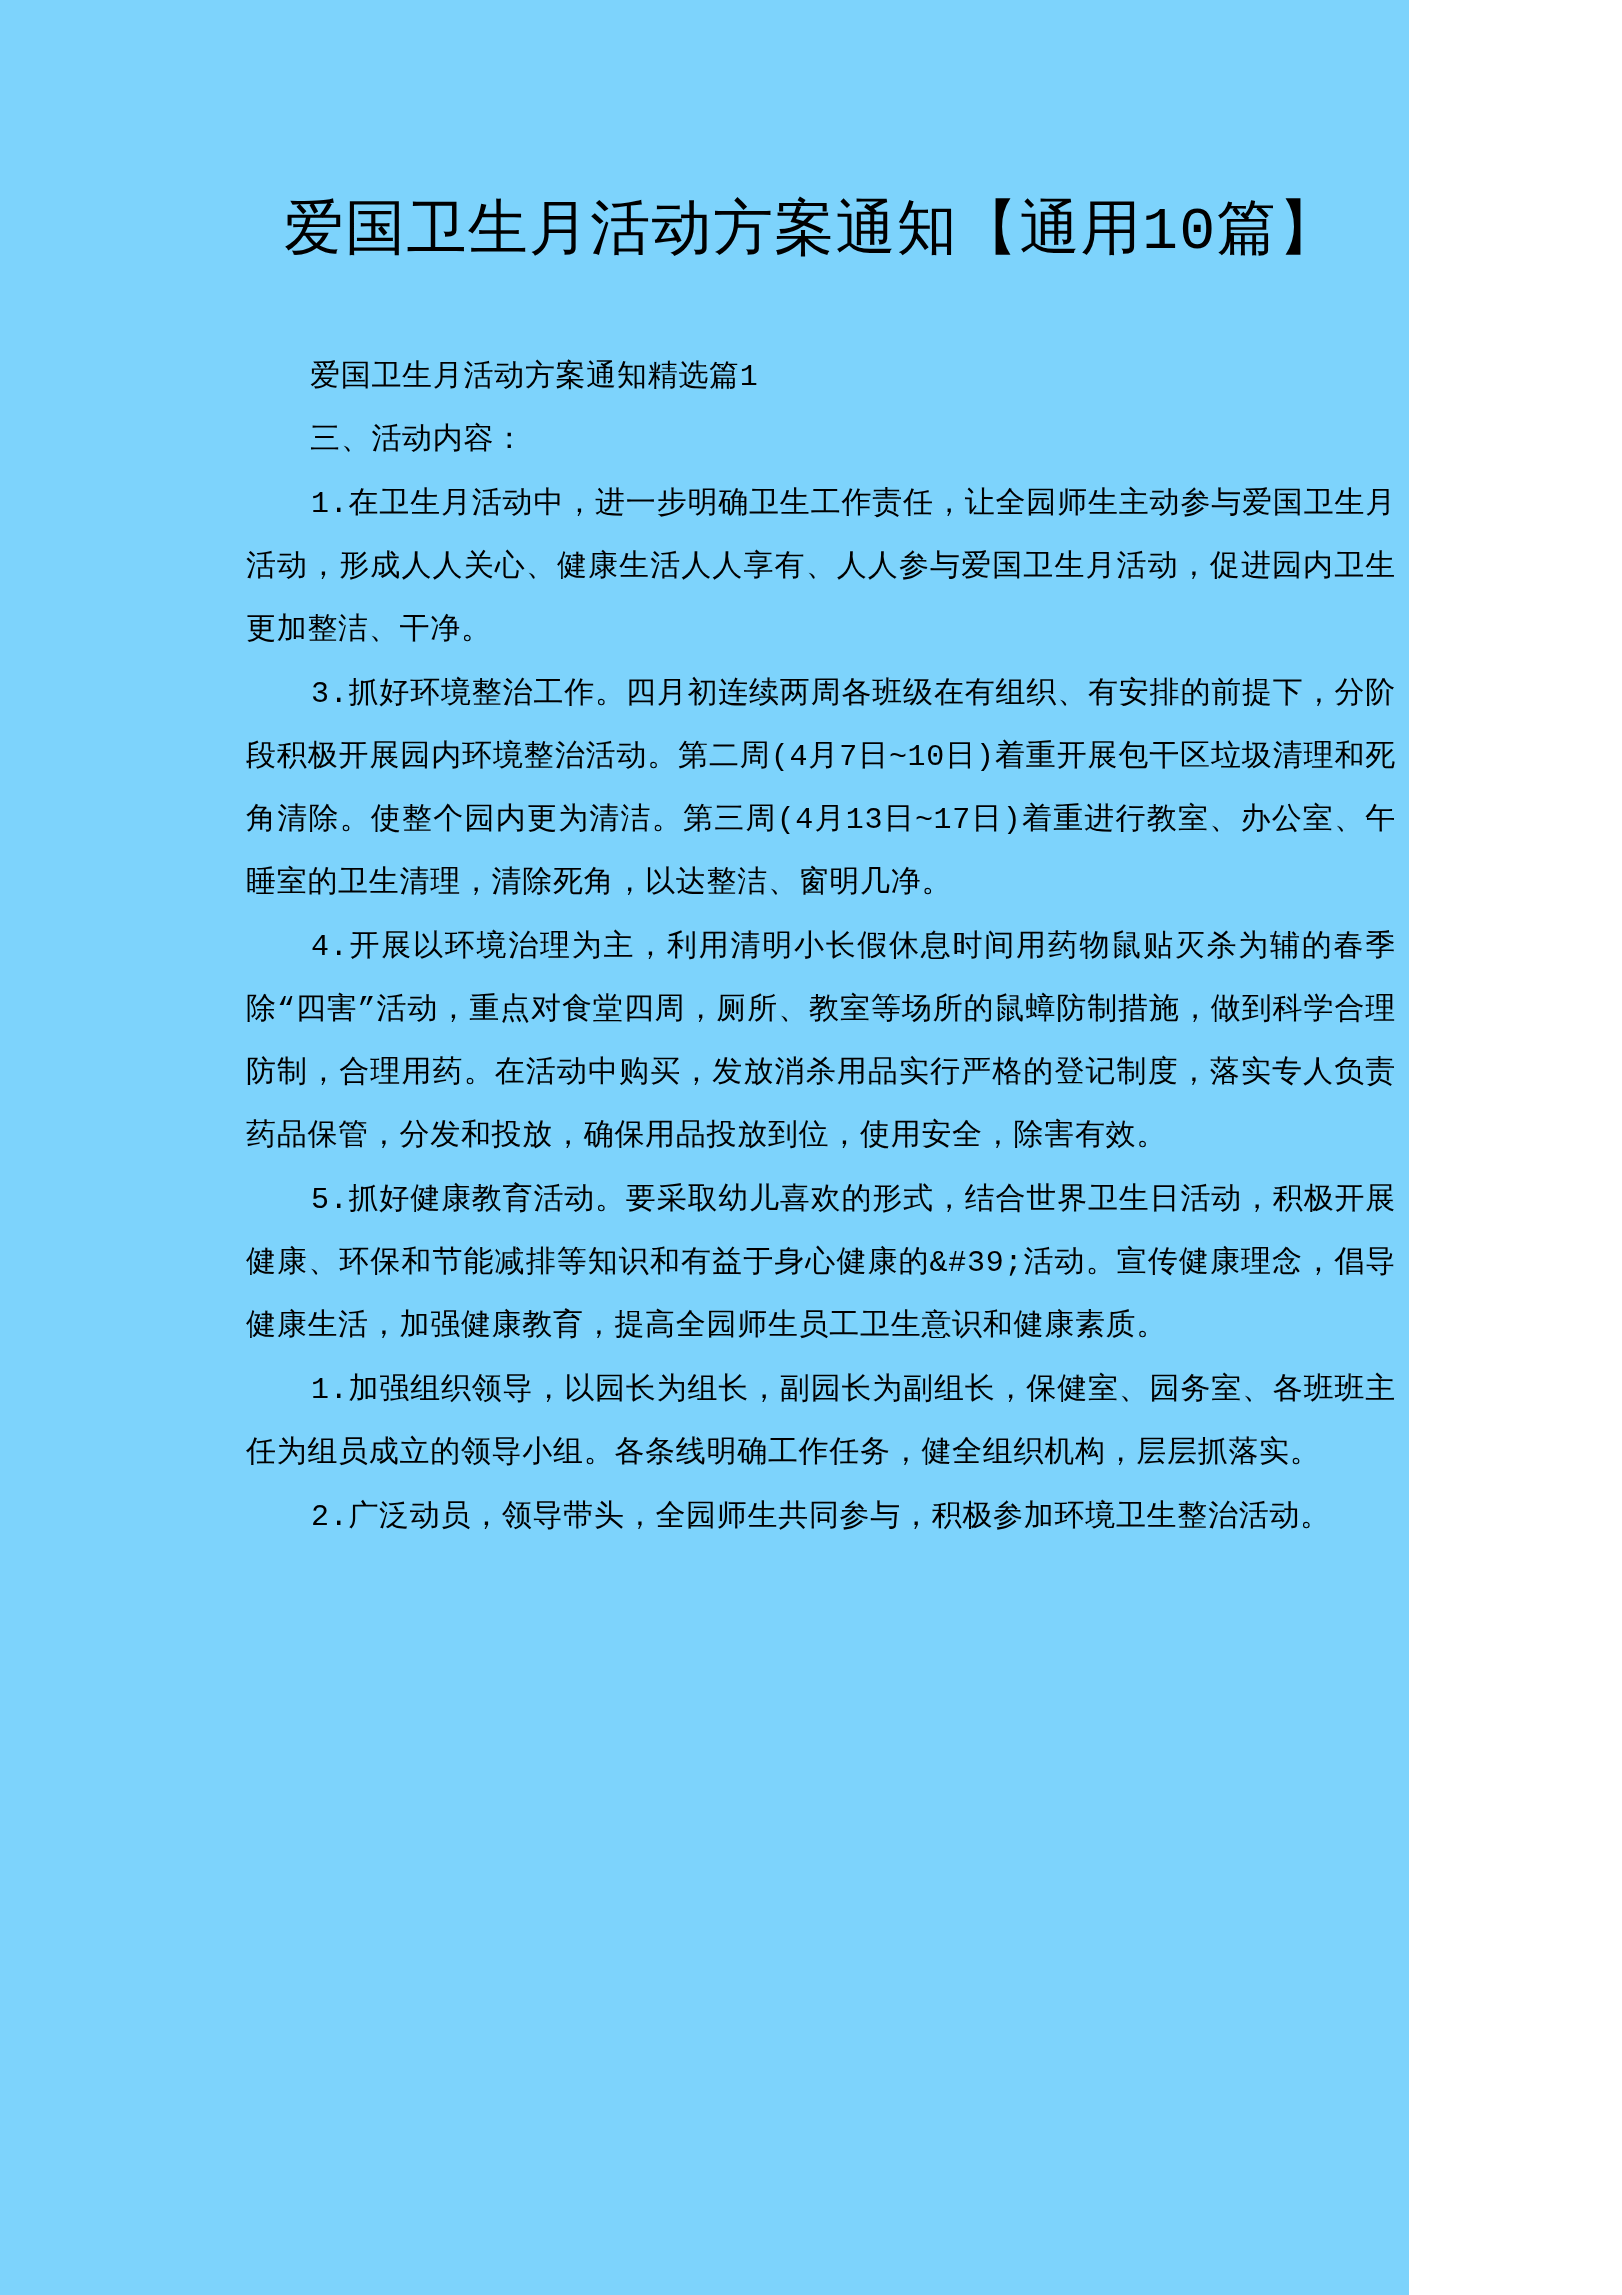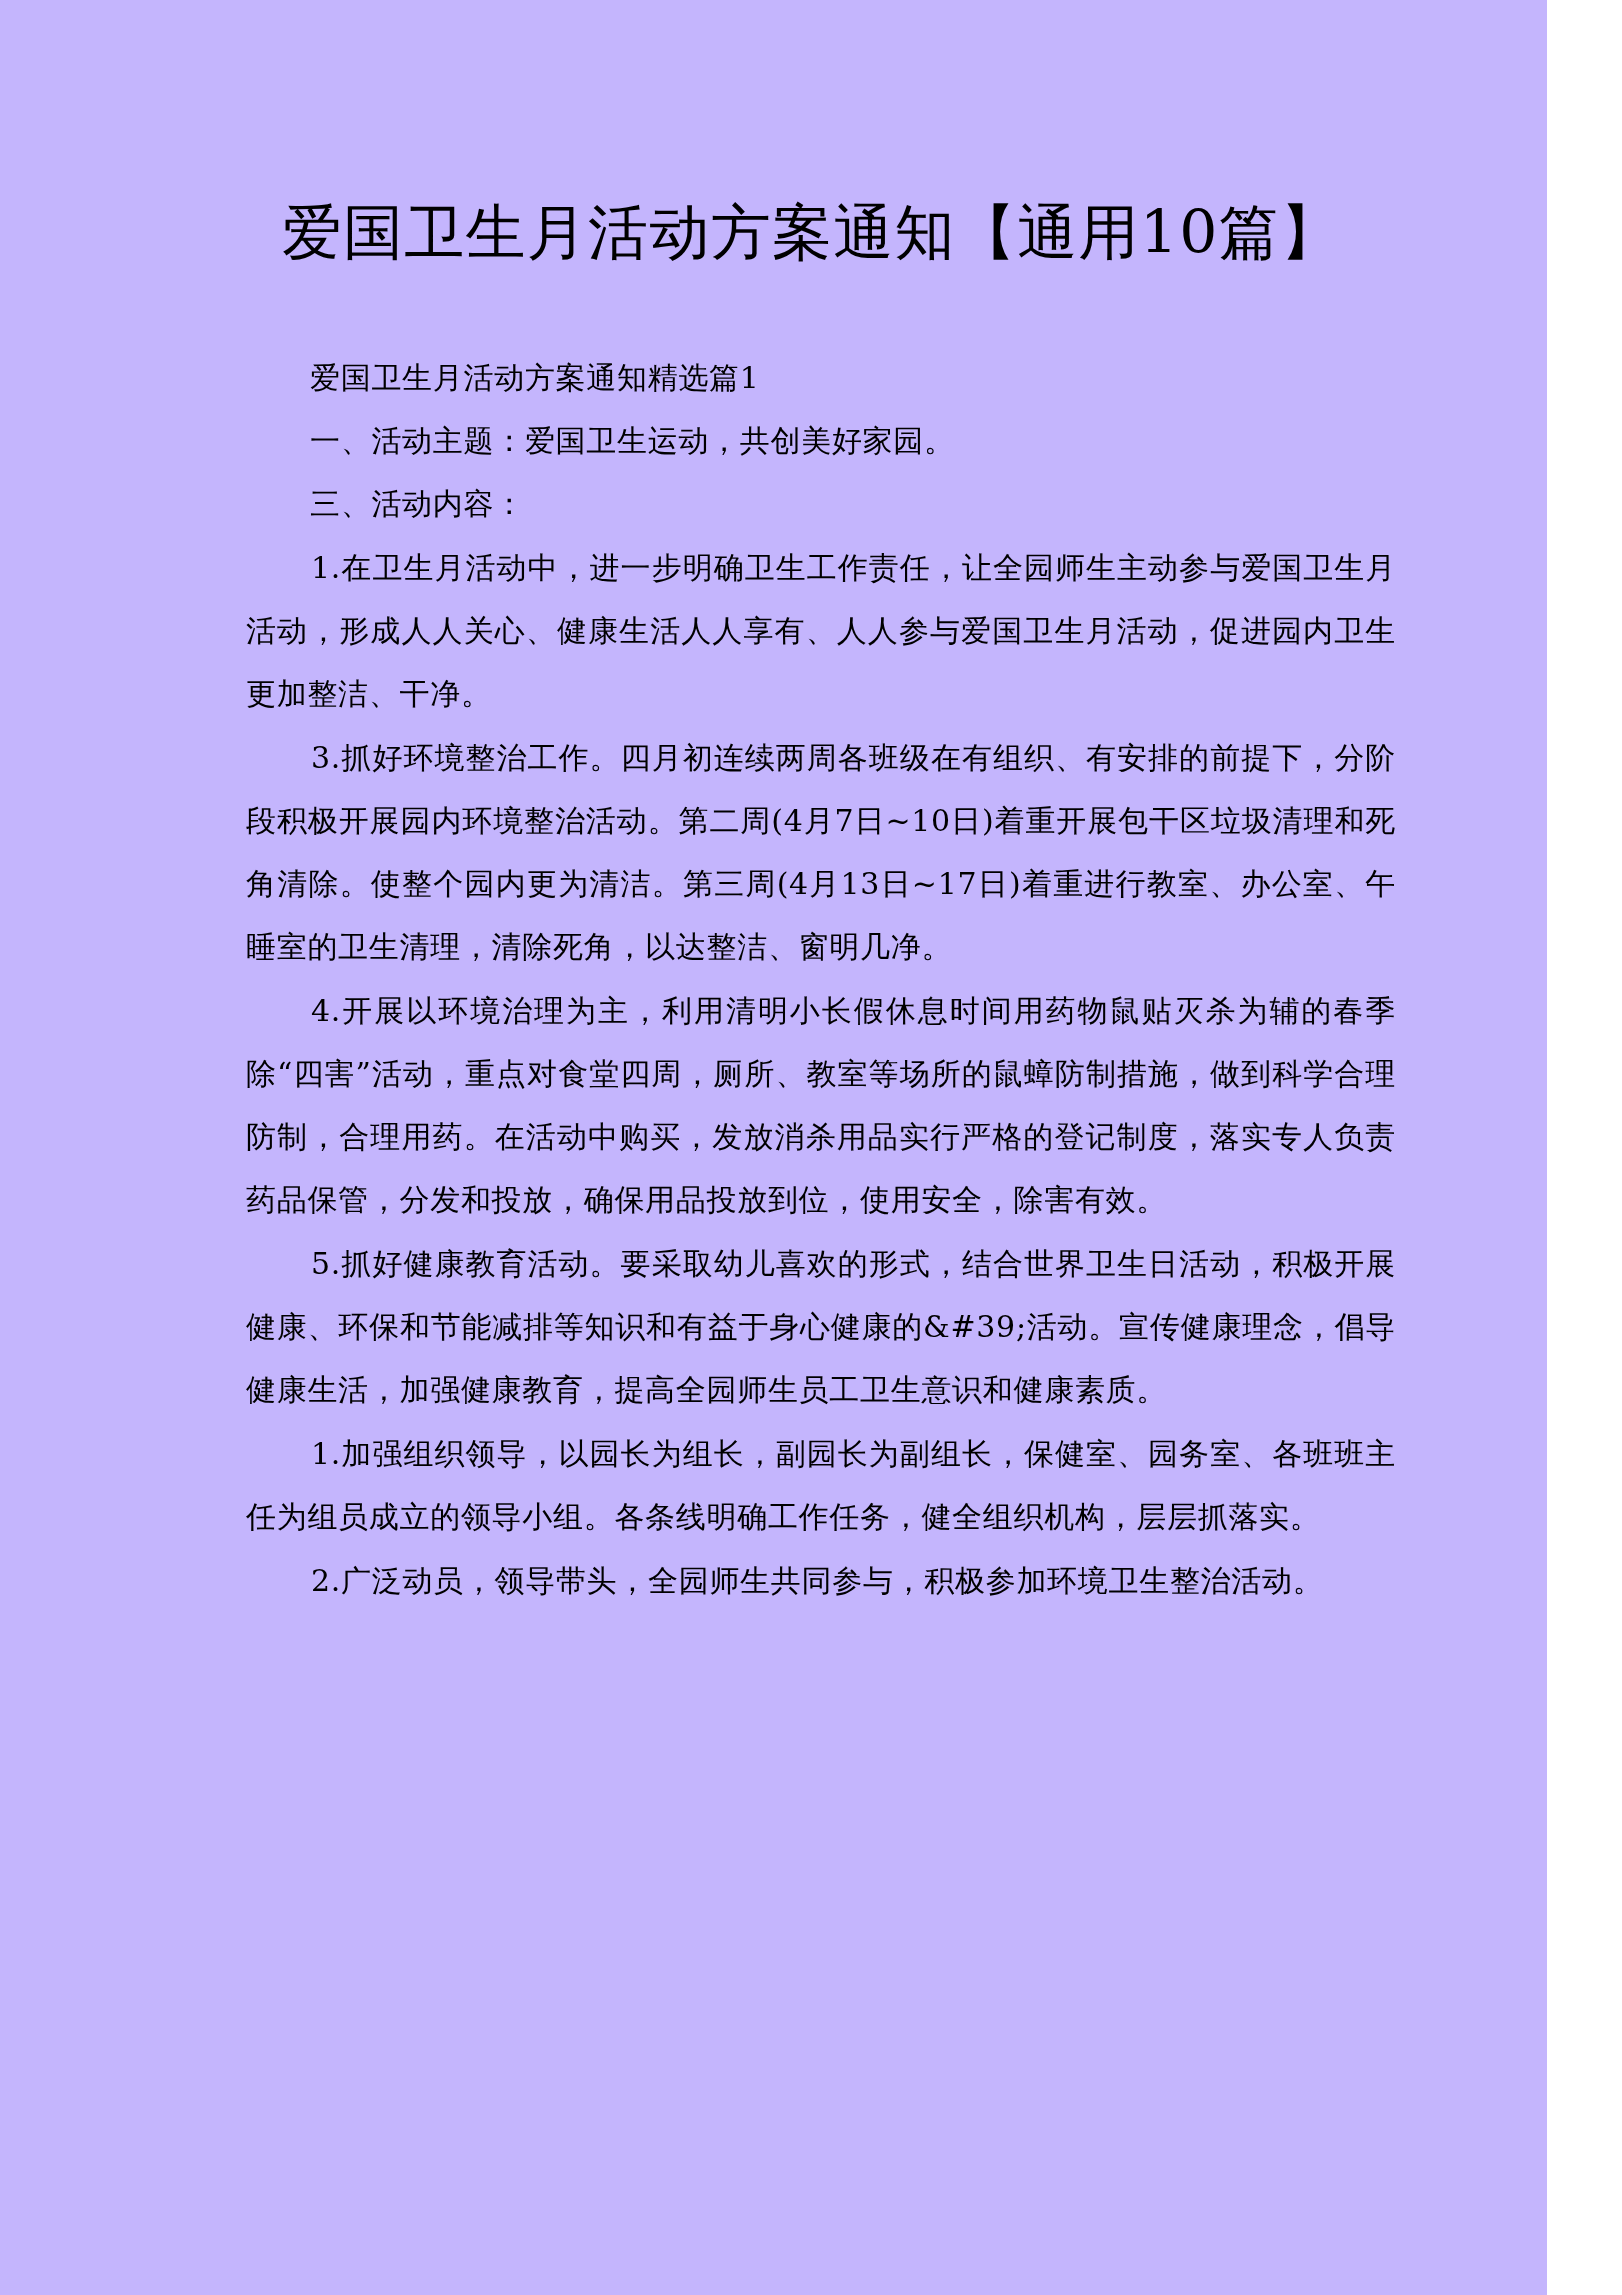--- a/index.html
+++ b/index.html
@@ -11,23 +11,24 @@
       width: 1623px;
       height: 2295px;
       position: relative;
       overflow: hidden;
       font-family: "DejaVu Serif", "Liberation Serif", serif;
       color: #000000;
     }
     .page {
       position: absolute;
       left: 0; top: 0;
-      width: 1547px;
+      width: 1409px;
       height: 2295px;
-      background: #c4b5fd;
+      background: #7dd3fc;
+      font-family: Liberation Mono, monospace;
     }
     .title {
       position: absolute;
       left: 0;
       top: 190px;
       width: 1623px;
       text-align: center;
       font-size: 60px;
       line-height: 85px;
       letter-spacing: 1.3px;
@@ -55,21 +56,20 @@
     }
   </style>
 </head>
 <body>
 
 <div class="page">
   <div class="title">爱国卫生月活动方案通知【通用10篇】</div>
 
   <div class="body">
     <p class="heading-line">爱国卫生月活动方案通知精选篇1</p>
-    <p class="heading-line">一、活动主题：爱国卫生运动，共创美好家园。</p>
     <p class="heading-line">三、活动内容：</p>
 
     <p class="para">1.在卫生月活动中，进一步明确卫生工作责任，让全园师生主动参与爱国卫生月活动，形成人人关心、健康生活人人享有、人人参与爱国卫生月活动，促进园内卫生更加整洁、干净。</p>
     <p class="para">3.抓好环境整治工作。四月初连续两周各班级在有组织、有安排的前提下，分阶段积极开展园内环境整治活动。第二周(4月7日~10日)着重开展包干区垃圾清理和死角清除。使整个园内更为清洁。第三周(4月13日~17日)着重进行教室、办公室、午睡室的卫生清理，清除死角，以达整洁、窗明几净。</p>
     <p class="para">4.开展以环境治理为主，利用清明小长假休息时间用药物鼠贴灭杀为辅的春季除“四害”活动，重点对食堂四周，厕所、教室等场所的鼠蟑防制措施，做到科学合理防制，合理用药。在活动中购买，发放消杀用品实行严格的登记制度，落实专人负责药品保管，分发和投放，确保用品投放到位，使用安全，除害有效。</p>
     <p class="para">5.抓好健康教育活动。要采取幼儿喜欢的形式，结合世界卫生日活动，积极开展健康、环保和节能减排等知识和有益于身心健康的&amp;#39;活动。宣传健康理念，倡导健康生活，加强健康教育，提高全园师生员工卫生意识和健康素质。</p>
 
     <p class="para">1.加强组织领导，以园长为组长，副园长为副组长，保健室、园务室、各班班主任为组员成立的领导小组。各条线明确工作任务，健全组织机构，层层抓落实。</p>
     <p class="para">2.广泛动员，领导带头，全园师生共同参与，积极参加环境卫生整治活动。</p>
   </div>

